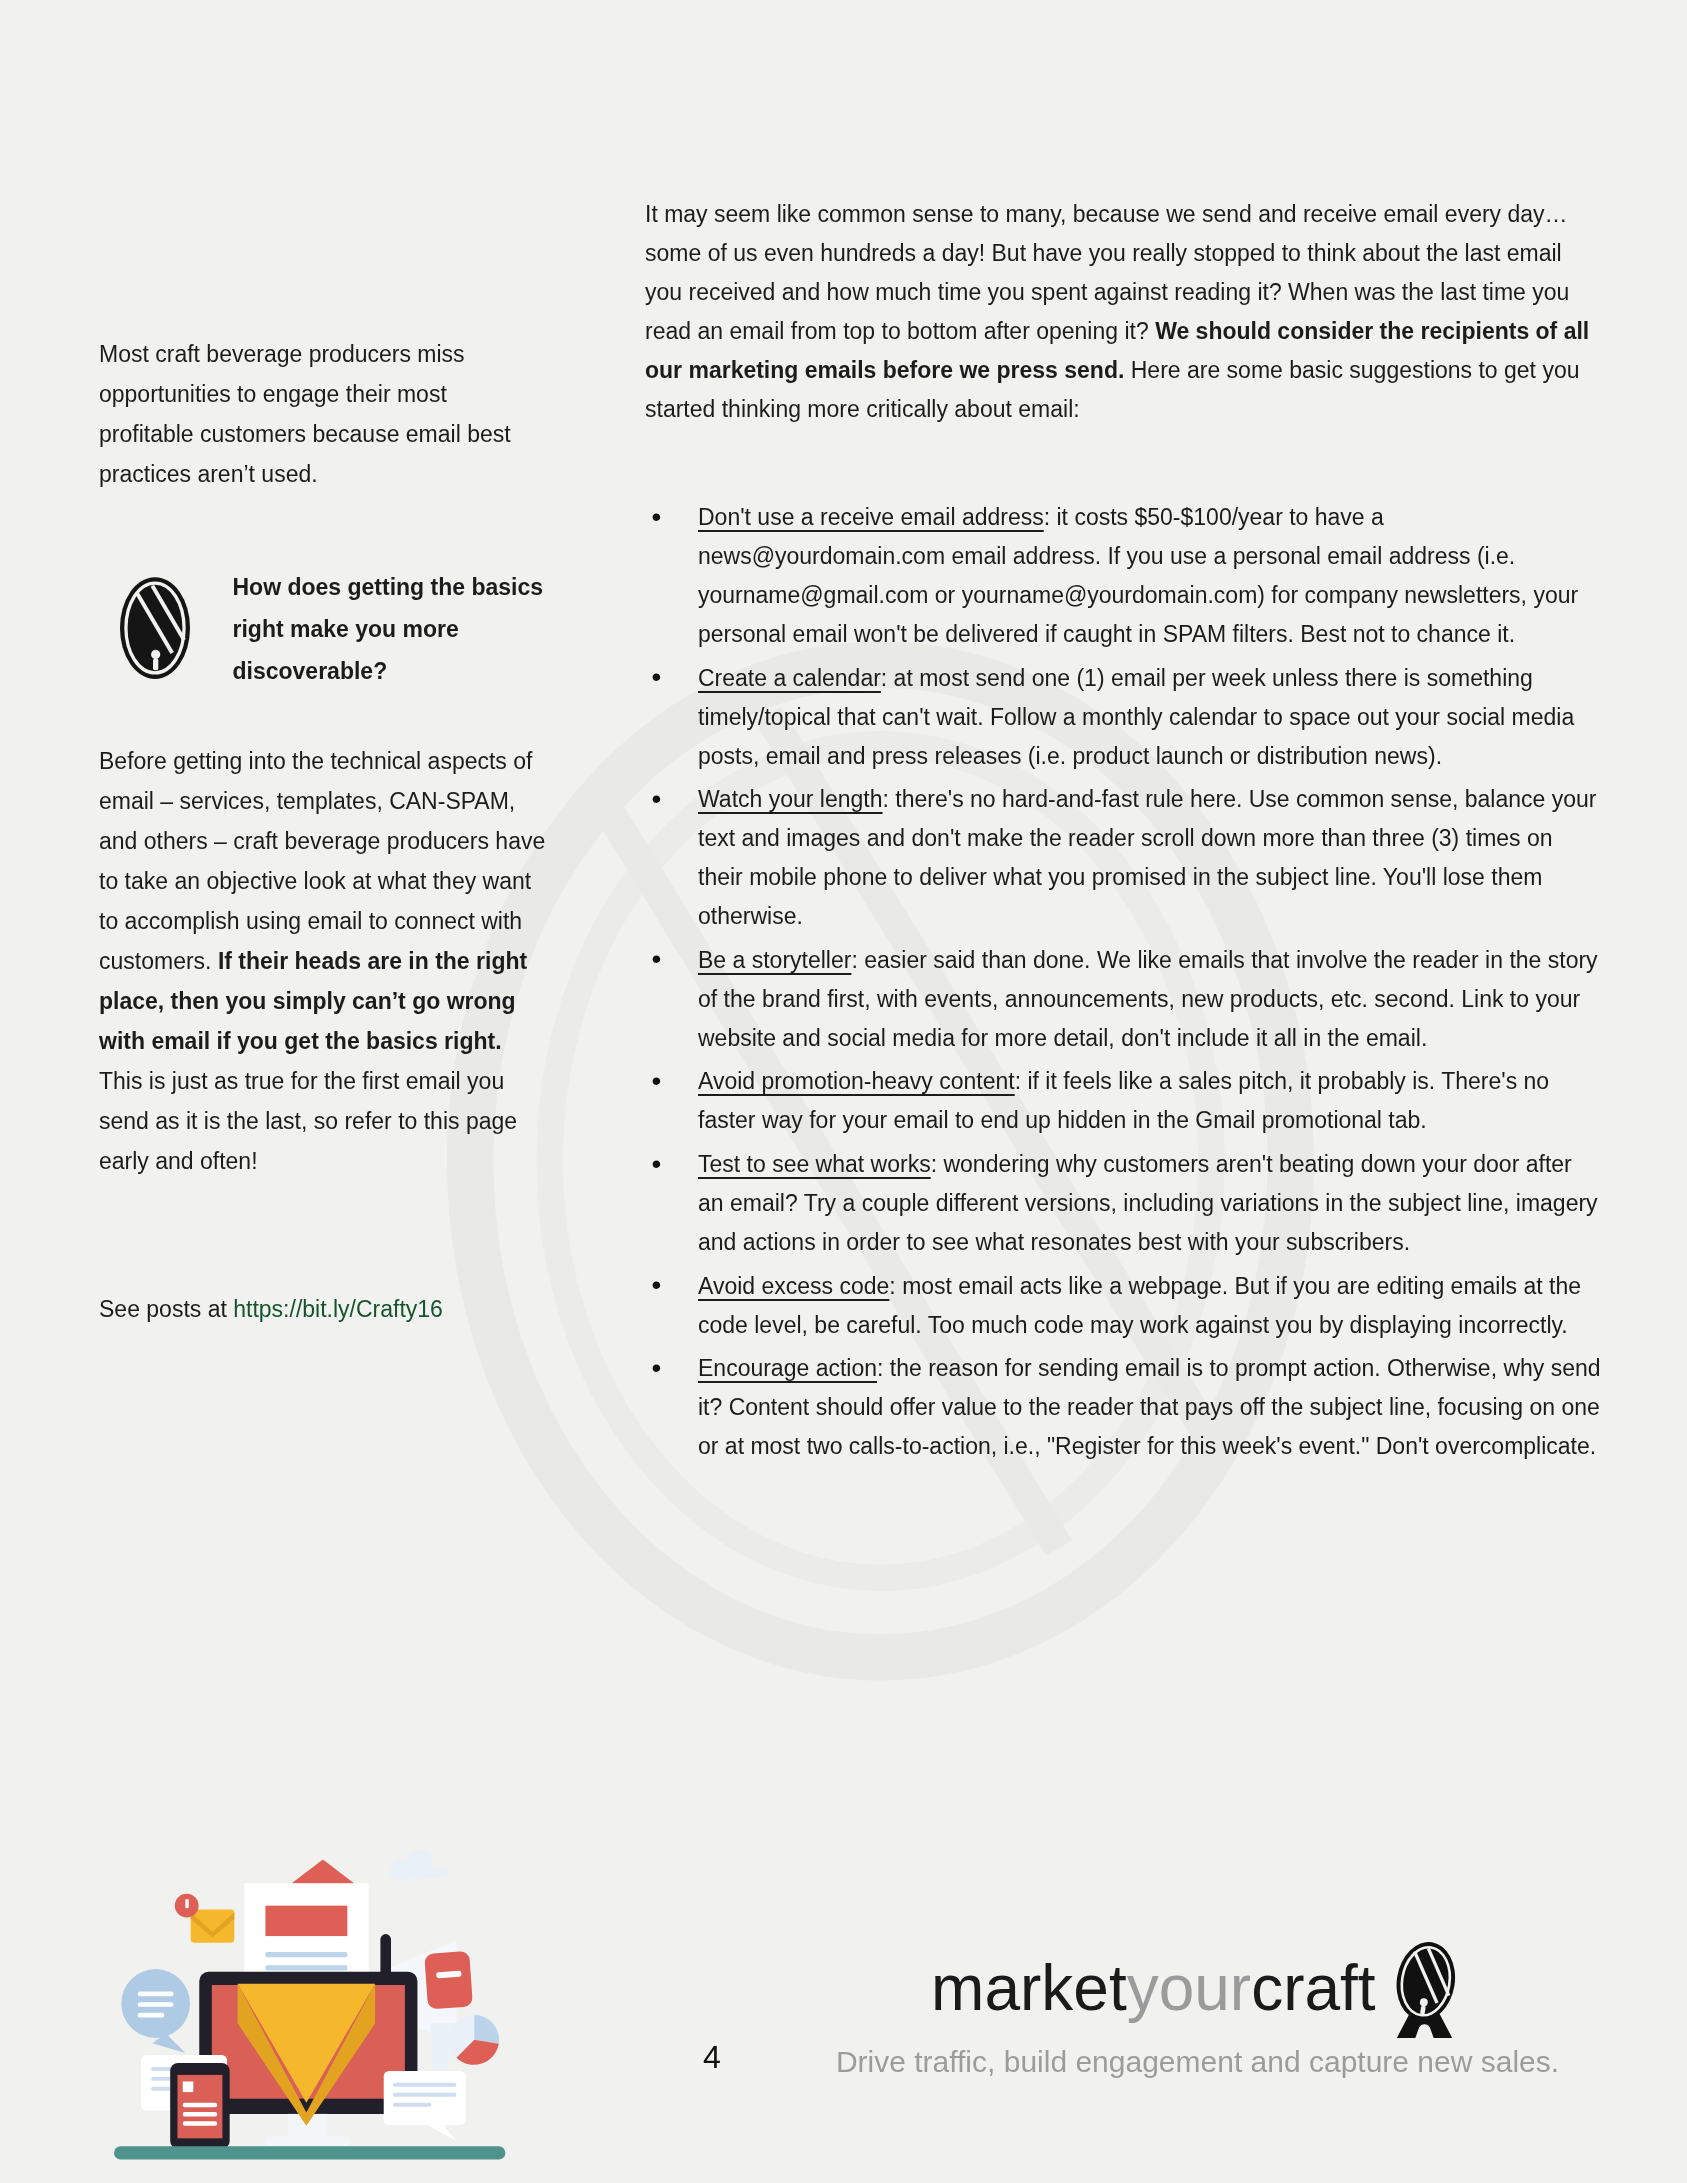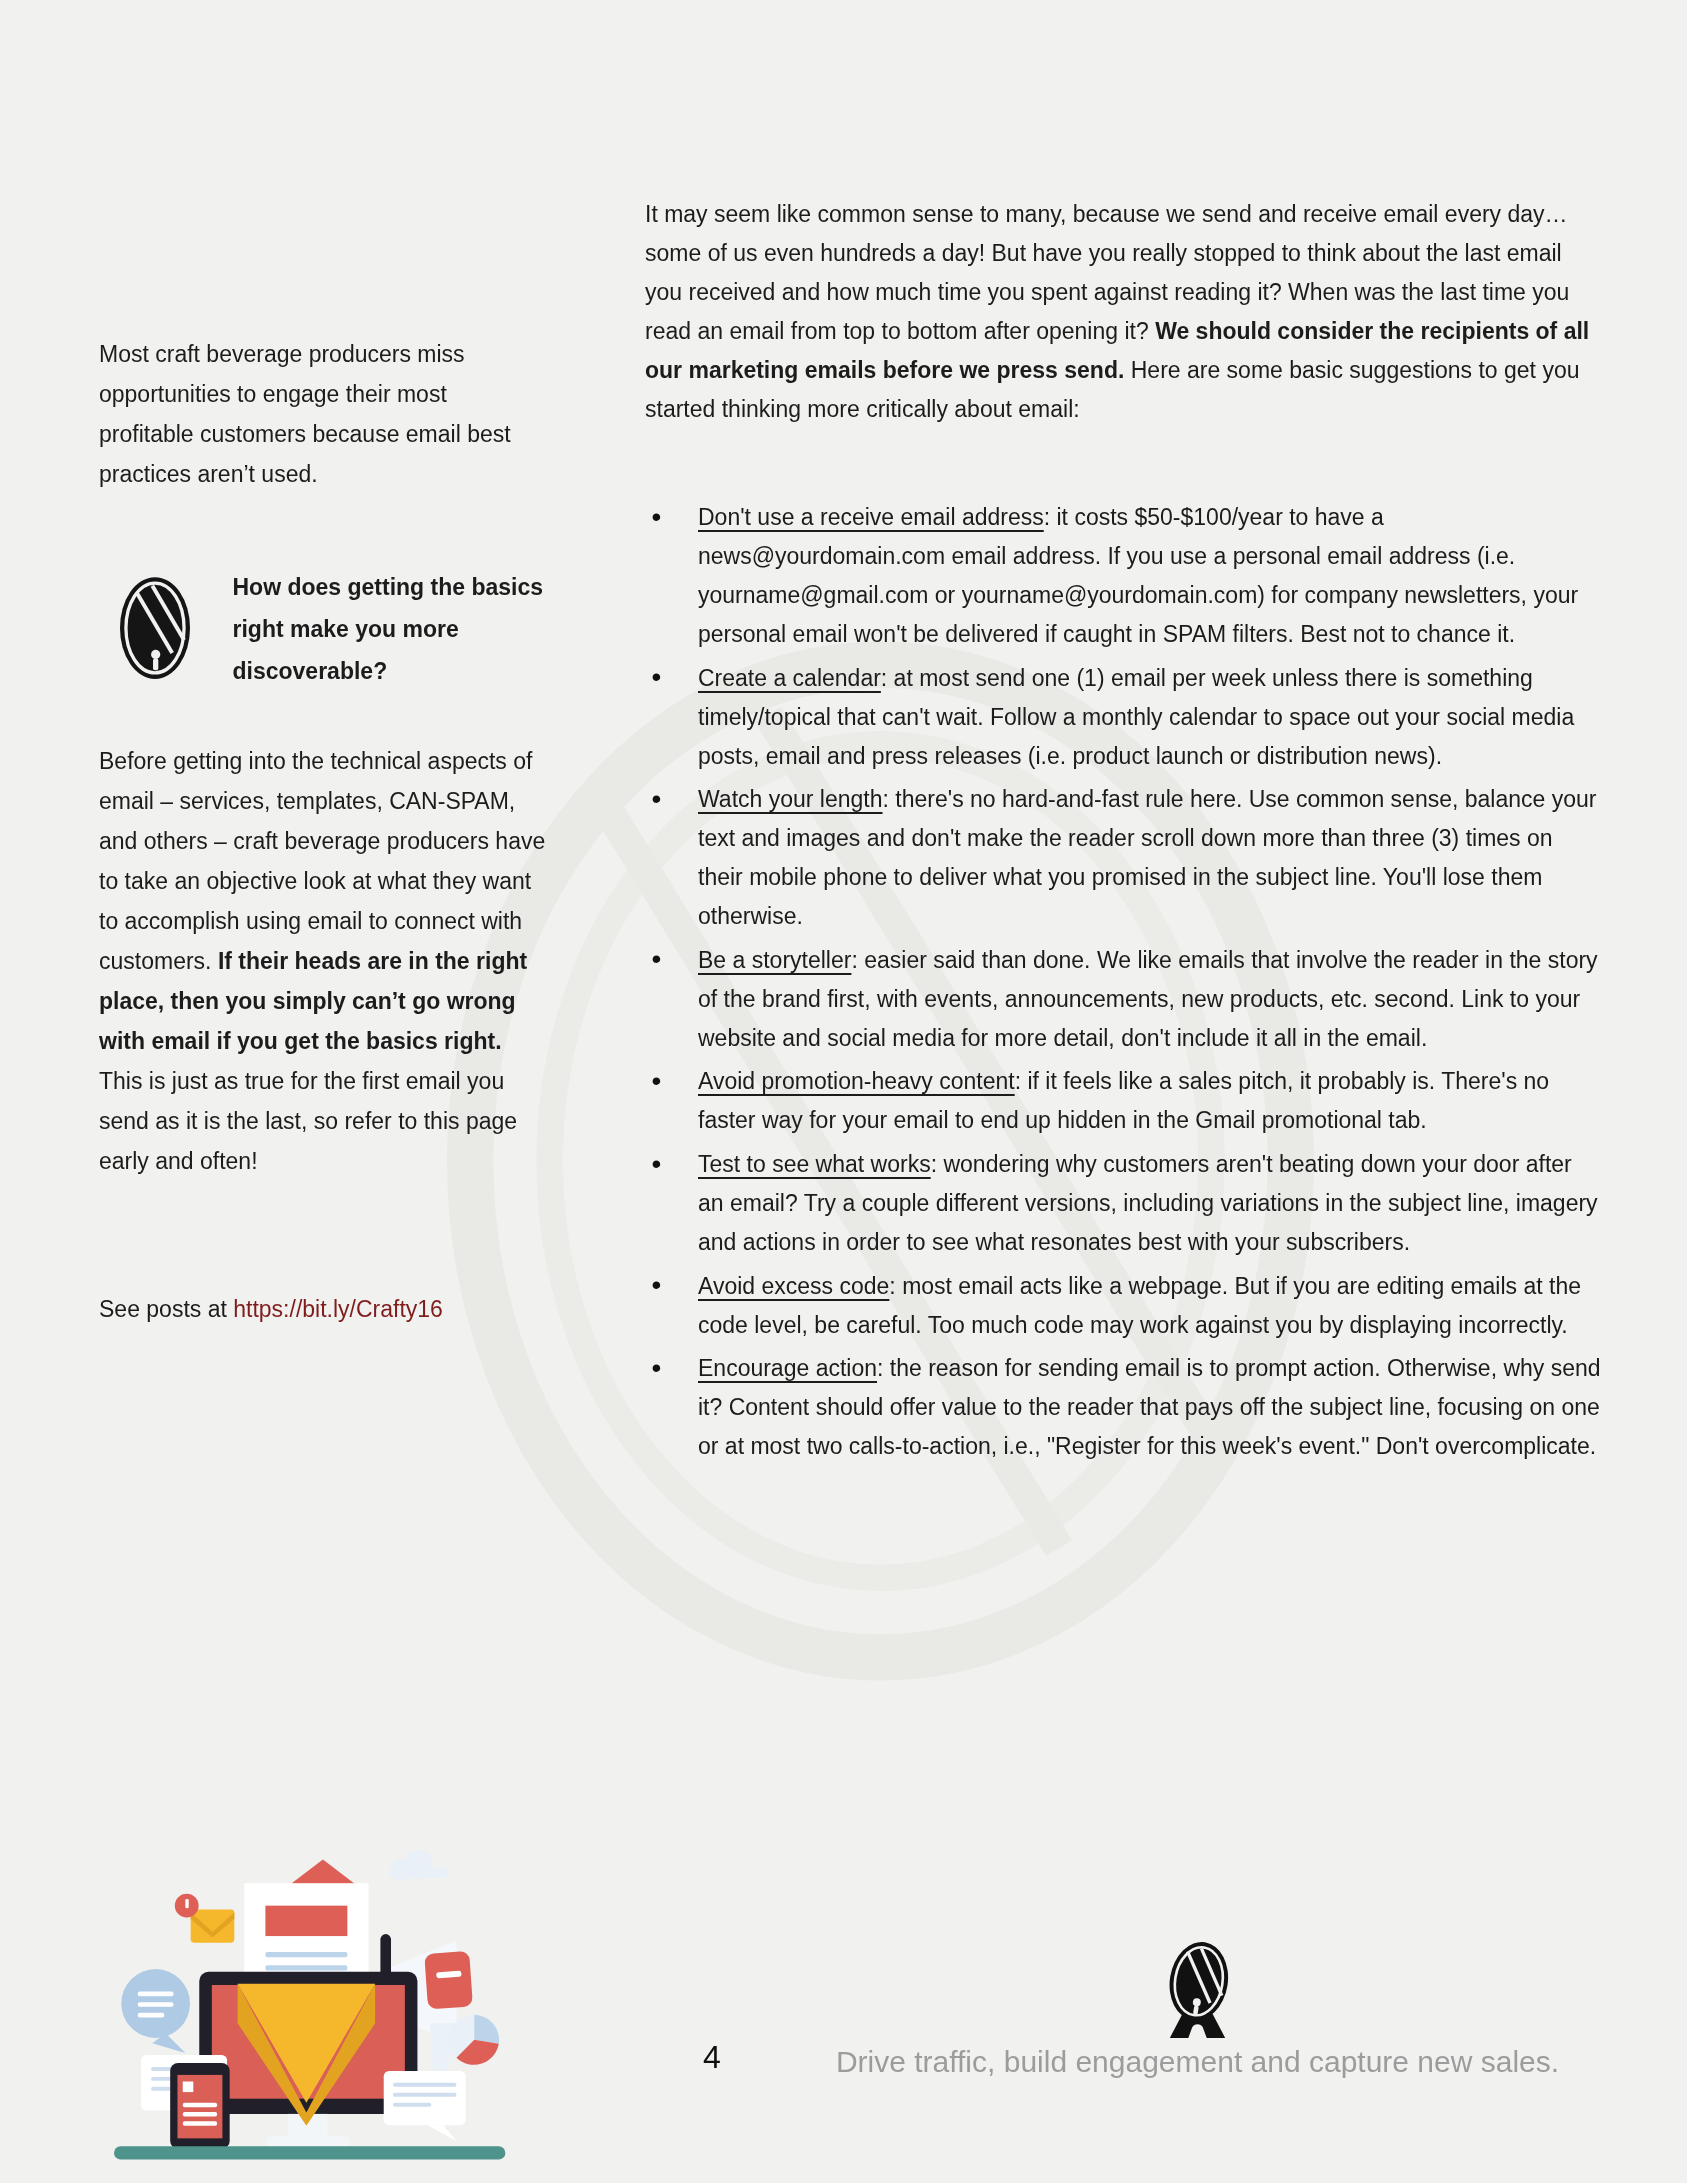--- a/index.html
+++ b/index.html
@@ -28,21 +28,21 @@
     position:absolute;left:99px;top:566px;width:463px;
     display:flex;align-items:flex-start;
   }
   .callout-icon{flex:0 0 auto;margin:9.3px 0 0 18.5px;}
   .callout-text{
     margin-left:41px;font-size:23px;font-weight:bold;line-height:42px;width:318px;
   }
   .left-para2{position:absolute;left:99px;top:741px;width:450px;}
   .b{font-weight:bold;}
   .see-more{position:absolute;left:99px;top:1289px;width:463px;font-size:23px;line-height:40px;}
-  .link{color:#7f1d1d;text-decoration:none;cursor:pointer;}
+  .link{color:#14532d;text-decoration:none;cursor:pointer;}
   
   .right-intro{position:absolute;left:645px;top:195px;width:956px;font-size:23px;line-height:39px;margin:0;}
   .bullets{
     position:absolute;left:645px;top:498px;width:956px;
     margin:0;padding:0;list-style:none;
     font-size:23px;line-height:39px;
   }
   .bullets li{position:relative;padding-left:53px;margin:0 0 4.6px 0;}
   .bullets li::before{
     content:"\2022";
@@ -204,20 +204,21 @@
       <rect x="146" y="448" width="52" height="7" rx="3" fill="#ffffff"></rect>
     </g>
 
     <rect x="42" y="486" width="592" height="20" rx="10" fill="#4f938d"></rect>
   </svg>
 
   <div class="page-number">4</div>
 
   <div class="footer-block">
     <div class="logo-row">
+      <span class="logo-text"><span>market</span><span class="logo-your">your</span><span>craft</span></span>
       <svg width="79" height="99" viewBox="0 0 120 150">
         <path d="M18,150 L40,108 L80,108 L102,150 L74,150 L68,134 a9 9 0 0 0 -16 0 L46,150 Z" fill="#111111"></path>
         <g transform="rotate(9 62 64)">
           <ellipse cx="62" cy="64" rx="44" ry="60" fill="#111111"></ellipse>
           <ellipse cx="62" cy="64" rx="36" ry="52" fill="none" stroke="#f1f1ef" stroke-width="4"></ellipse>
           <line x1="38" y1="22" x2="84" y2="94" stroke="#f1f1ef" stroke-width="5"></line>
           <line x1="58" y1="14" x2="100" y2="80" stroke="#f1f1ef" stroke-width="5"></line>
           <circle cx="64" cy="96" r="6" fill="#f1f1ef"></circle>
           <rect x="61" y="101" width="7" height="14" rx="3" fill="#f1f1ef"></rect>
         </g>

